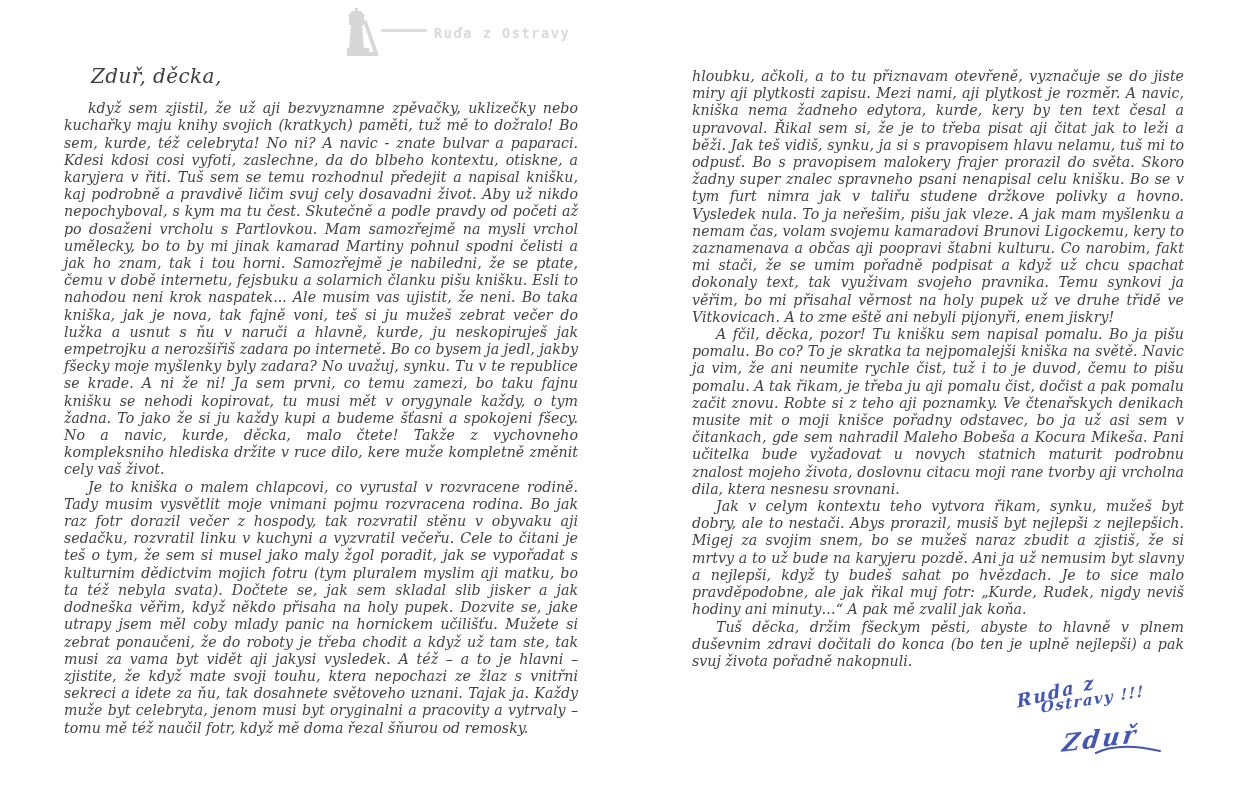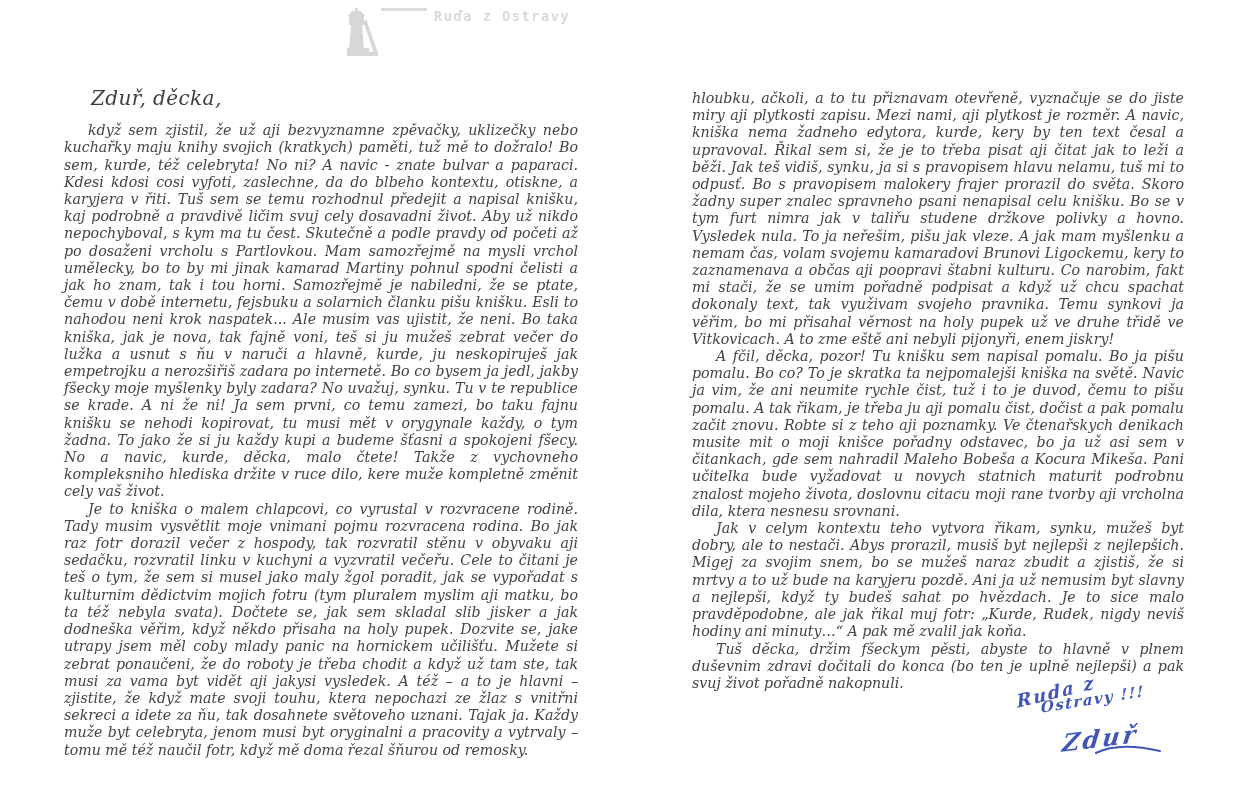--- a/index.html
+++ b/index.html
@@ -14,21 +14,21 @@
     overflow: hidden;
     font-family: "DejaVu Serif", serif;
   }
 
   
   .logo {
     position: absolute;
     left: 341px;
     top: 8px;
     display: flex;
-    align-items: flex-start;
+    align-items: center;
   }
   .logo svg { display: block; }
   .logo-rule {
     width: 46px;
     height: 0;
     border-bottom: 3px solid #dcdcdc;
     margin: 0 0 5px 2px;
   }
   .logo-text {
     font-family: "DejaVu Sans Mono", monospace;
@@ -36,21 +36,21 @@
     font-size: 13.5px;
     letter-spacing: 1.6px;
     color: #d9d9d9;
     margin: 0 0 1px 7px;
     white-space: nowrap;
   }
 
   
   .col {
     position: absolute;
-    top: 90px;
+    top: 68px;
     font-style: italic;
     font-size: 14.2px;
     line-height: 17.2px;
     color: #434343;
     text-align: justify;
     hyphens: auto;
     -webkit-hyphens: auto;
   }
   .col-left  { left: 64px;  width: 514px; }
   .col-right { left: 692px; width: 492px; }
@@ -130,21 +130,21 @@
   <section class="col col-left">
     <h1 class="salutation">Zduř, děcka,</h1>
     <p>když sem zjistil, že už aji bezvyznamne zpěvačky, uklizečky nebo kuchařky maju knihy svojich (kratkych) paměti, tuž mě to dožralo! Bo sem, kurde, též celebryta! No ni? A navic - znate bulvar a paparaci. Kdesi kdosi cosi vyfoti, zaslechne, da do blbeho kontextu, otiskne, a karyjera v řiti. Tuš sem se temu rozhodnul předejit a napisal knišku, kaj podrobně a pravdivě ličim svuj cely dosavadni život. Aby už nikdo nepochyboval, s kym ma tu čest. Skutečně a podle pravdy od početi až po dosaženi vrcholu s Partlovkou. Mam samozřejmě na mysli vrchol umělecky, bo to by mi jinak kamarad Martiny pohnul spodni čelisti a jak ho znam, tak i tou horni. Samozřejmě je nabiledni, že se ptate, čemu v době internetu, fejsbuku a solarnich članku pišu knišku. Esli to nahodou neni krok naspatek... Ale musim vas ujistit, že neni. Bo taka kniška, jak je nova, tak fajně voni, teš si ju mužeš zebrat večer do lužka a usnut s ňu v naruči a hlavně, kurde, ju neskopiruješ jak empetrojku a nerozšiřiš zadara po internetě. Bo co bysem ja jedl, jakby fšecky moje myšlenky byly zadara? No uvažuj, synku. Tu v te republice se krade. A ni že ni! Ja sem prvni, co temu zamezi, bo taku fajnu knišku se nehodi kopirovat, tu musi mět v orygynale každy, o tym žadna. To jako že si ju každy kupi a budeme šťasni a spokojeni fšecy. No a navic, kurde, děcka, malo čtete! Takže z vychovneho kompleksniho hlediska držite v ruce dilo, kere muže kompletně změnit cely vaš život.</p>
     <p>Je to kniška o malem chlapcovi, co vyrustal v rozvracene rodině. Tady musim vysvětlit moje vnimani pojmu rozvracena rodina. Bo jak raz fotr dorazil večer z hospody, tak rozvratil stěnu v obyvaku aji sedačku, rozvratil linku v kuchyni a vyzvratil večeřu. Cele to čitani je teš o tym, že sem si musel jako maly žgol poradit, jak se vypořadat s kulturnim dědictvim mojich fotru (tym pluralem myslim aji matku, bo ta též nebyla svata). Dočtete se, jak sem skladal slib jisker a jak dodneška věřim, když někdo přisaha na holy pupek. Dozvite se, jake utrapy jsem měl coby mlady panic na hornickem učilišťu. Mužete si zebrat ponaučeni, že do roboty je třeba chodit a když už tam ste, tak musi za vama byt vidět aji jakysi vysledek. A též – a to je hlavni – zjistite, že když mate svoji touhu, ktera nepochazi ze žlaz s vnitřni sekreci a idete za ňu, tak dosahnete světoveho uznani. Tajak ja. Každy muže byt celebryta, jenom musi byt oryginalni a pracovity a vytrvaly – tomu mě též naučil fotr, když mě doma řezal šňurou od remosky.</p>
   </section>
 
   <section class="col col-right">
     <p class="continuation">hloubku, ačkoli, a to tu přiznavam otevřeně, vyznačuje se do jiste miry aji plytkosti zapisu. Mezi nami, aji plytkost je rozměr. A navic, kniška nema žadneho edytora, kurde, kery by ten text česal a upravoval. Řikal sem si, že je to třeba pisat aji čitat jak to leži a běži. Jak teš vidiš, synku, ja si s pravopisem hlavu nelamu, tuš mi to odpusť. Bo s pravopisem malokery frajer prorazil do světa. Skoro žadny super znalec spravneho psani nenapisal celu knišku. Bo se v tym furt nimra jak v taliřu studene držkove polivky a hovno. Vysledek nula. To ja neřešim, pišu jak vleze. A jak mam myšlenku a nemam čas, volam svojemu kamaradovi Brunovi Ligockemu, kery to zaznamenava a občas aji poopravi štabni kulturu. Co narobim, fakt mi stači, že se umim pořadně podpisat a když už chcu spachat dokonaly text, tak využivam svojeho pravnika. Temu synkovi ja věřim, bo mi přisahal věrnost na holy pupek už ve druhe třidě ve Vitkovicach. A to zme eště ani nebyli pijonyři, enem jiskry!</p>
     <p>A fčil, děcka, pozor! Tu knišku sem napisal pomalu. Bo ja pišu pomalu. Bo co? To je skratka ta nejpomalejši kniška na světě. Navic ja vim, že ani neumite rychle čist, tuž i to je duvod, čemu to pišu pomalu. A tak řikam, je třeba ju aji pomalu čist, dočist a pak pomalu začit znovu. Robte si z teho aji poznamky. Ve čtenařskych denikach musite mit o moji knišce pořadny odstavec, bo ja už asi sem v čitankach, gde sem nahradil Maleho Bobeša a Kocura Mikeša. Pani učitelka bude vyžadovat u novych statnich maturit podrobnu znalost mojeho života, doslovnu citacu moji rane tvorby aji vrcholna dila, ktera nesnesu srovnani.</p>
     <p>Jak v celym kontextu teho vytvora řikam, synku, mužeš byt dobry, ale to nestači. Abys prorazil, musiš byt nejlepši z nejlepšich. Migej za svojim snem, bo se mužeš naraz zbudit a zjistiš, že si mrtvy a to už bude na karyjeru pozdě. Ani ja už nemusim byt slavny a nejlepši, když ty budeš sahat po hvězdach. Je to sice malo pravděpodobne, ale jak řikal muj fotr: „Kurde, Rudek, nigdy neviš hodiny ani minuty…“ A pak mě zvalil jak koňa.</p>
-    <p>Tuš děcka, držim fšeckym pěsti, abyste to hlavně v plnem duševnim zdravi dočitali do konca (bo ten je uplně nejlepši) a pak svuj život pořadně nakopnuli.</p>
+    <p>Tuš děcka, držim fšeckym pěsti, abyste to hlavně v plnem duševnim zdravi dočitali do konca (bo ten je uplně nejlepši) a pak svuj života pořadně nakopnuli.</p>
   </section>
 
   <div class="signature">
     <div class="sig-line1">Ruda z</div>
     <div class="sig-line2">Ostravy !!!</div>
     <div class="sig-line3">Zduř</div>
     <svg class="sig-flourish" width="70" height="14" viewBox="0 0 70 14" aria-hidden="true">
       <path d="M2 10 C 18 2, 40 2, 66 8" stroke="#4156b8" stroke-width="2" fill="none" stroke-linecap="round"></path>
     </svg>
   </div>

